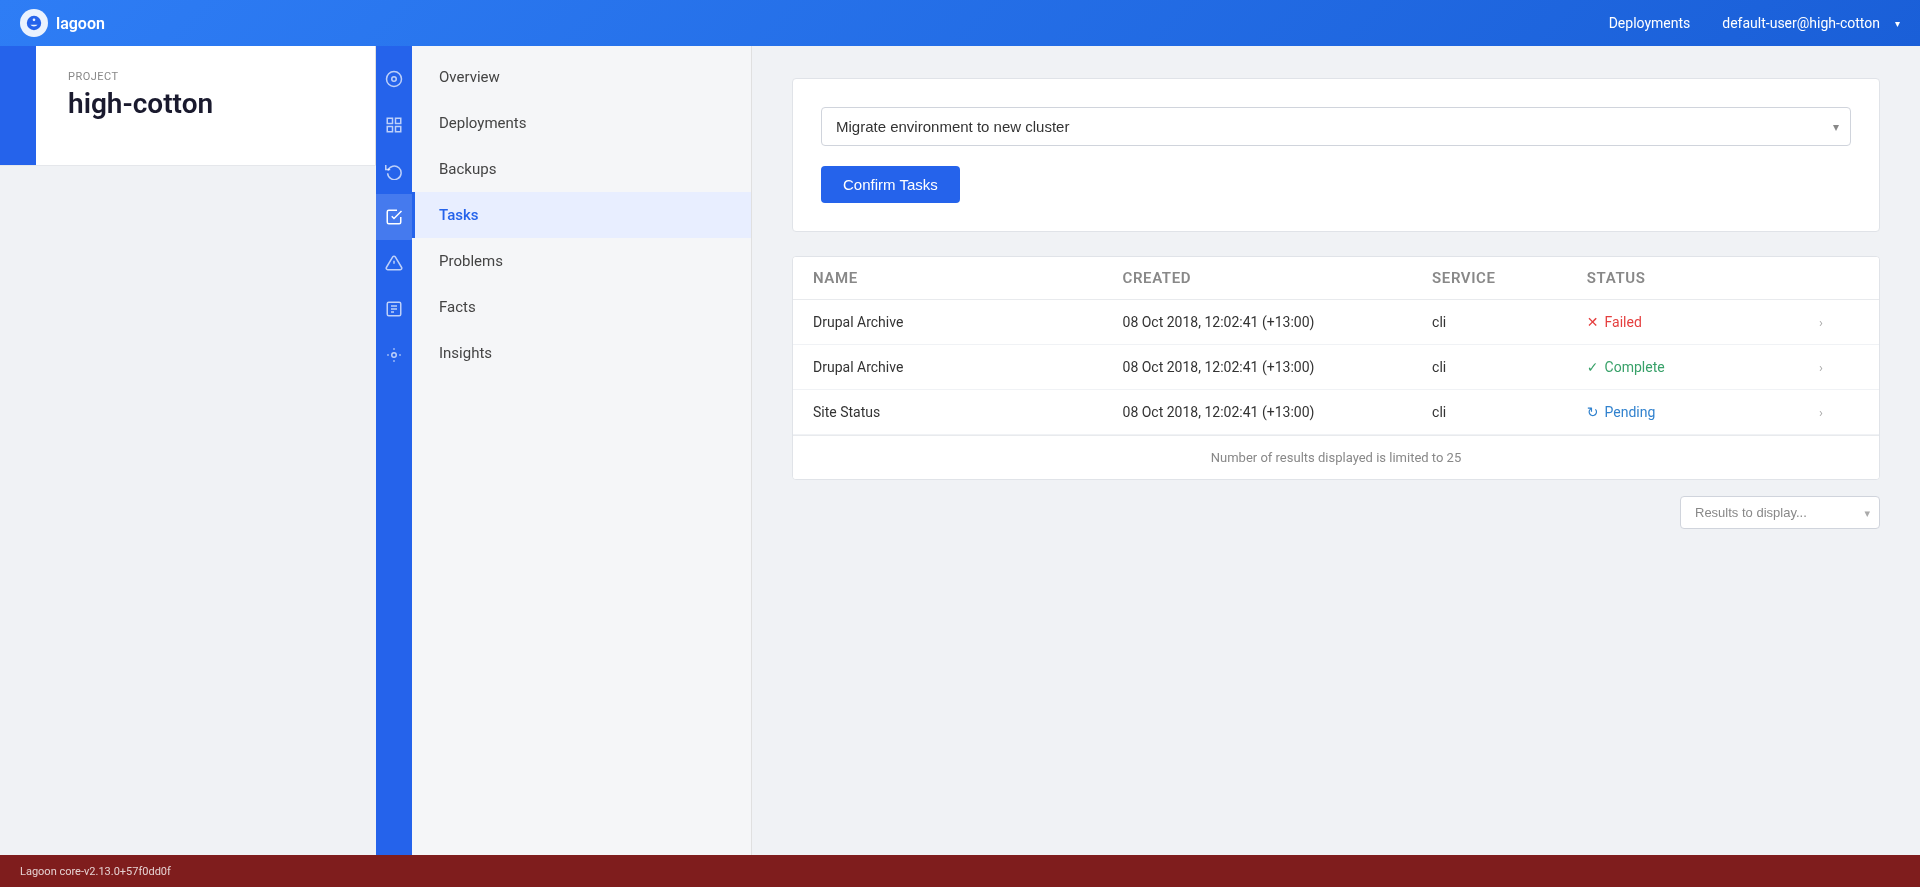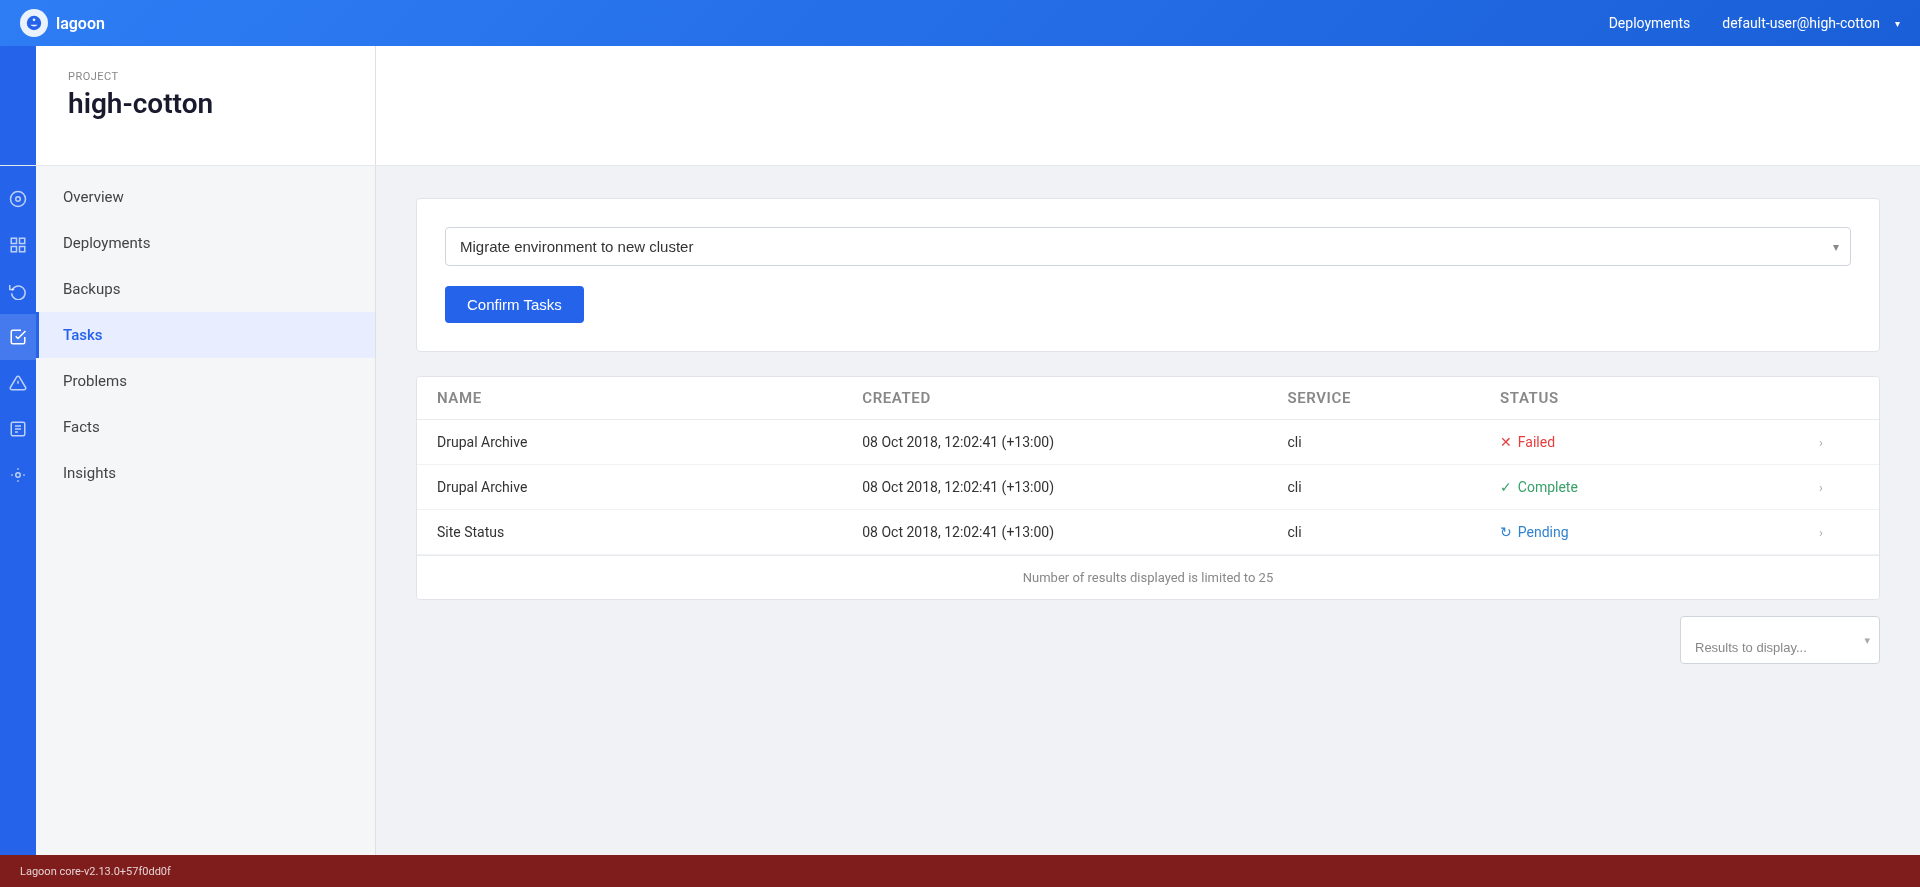--- a/index.html
+++ b/index.html
@@ -258,21 +258,21 @@
       display: flex;
       justify-content: flex-end;
       margin-top: 16px;
     }
     .results-select-wrapper {
       position: relative;
       min-width: 200px;
     }
     .results-select-wrapper select {
       width: 100%;
-      padding: 23px 32px 8px 14px;
+      padding: 8px 32px 8px 14px;
       border: 1px solid #d0d4dc;
       border-radius: 4px;
       font-size: 13px;
       color: #888;
       background: white;
       appearance: none;
       cursor: pointer;
     }
     .results-select-arrow {
       position: absolute;
@@ -292,21 +292,20 @@
       padding: 8px 20px;
       height: 32px;
       display: flex;
       align-items: center;
       flex-shrink: 0;
     }
 
     
     .body-wrapper {
       display: flex;
-      flex-direction: column;
       flex: 1;
     }
     .header-and-body {
       display: flex;
       flex: 1;
     }
   </style>
 </head>
 <body>
 

